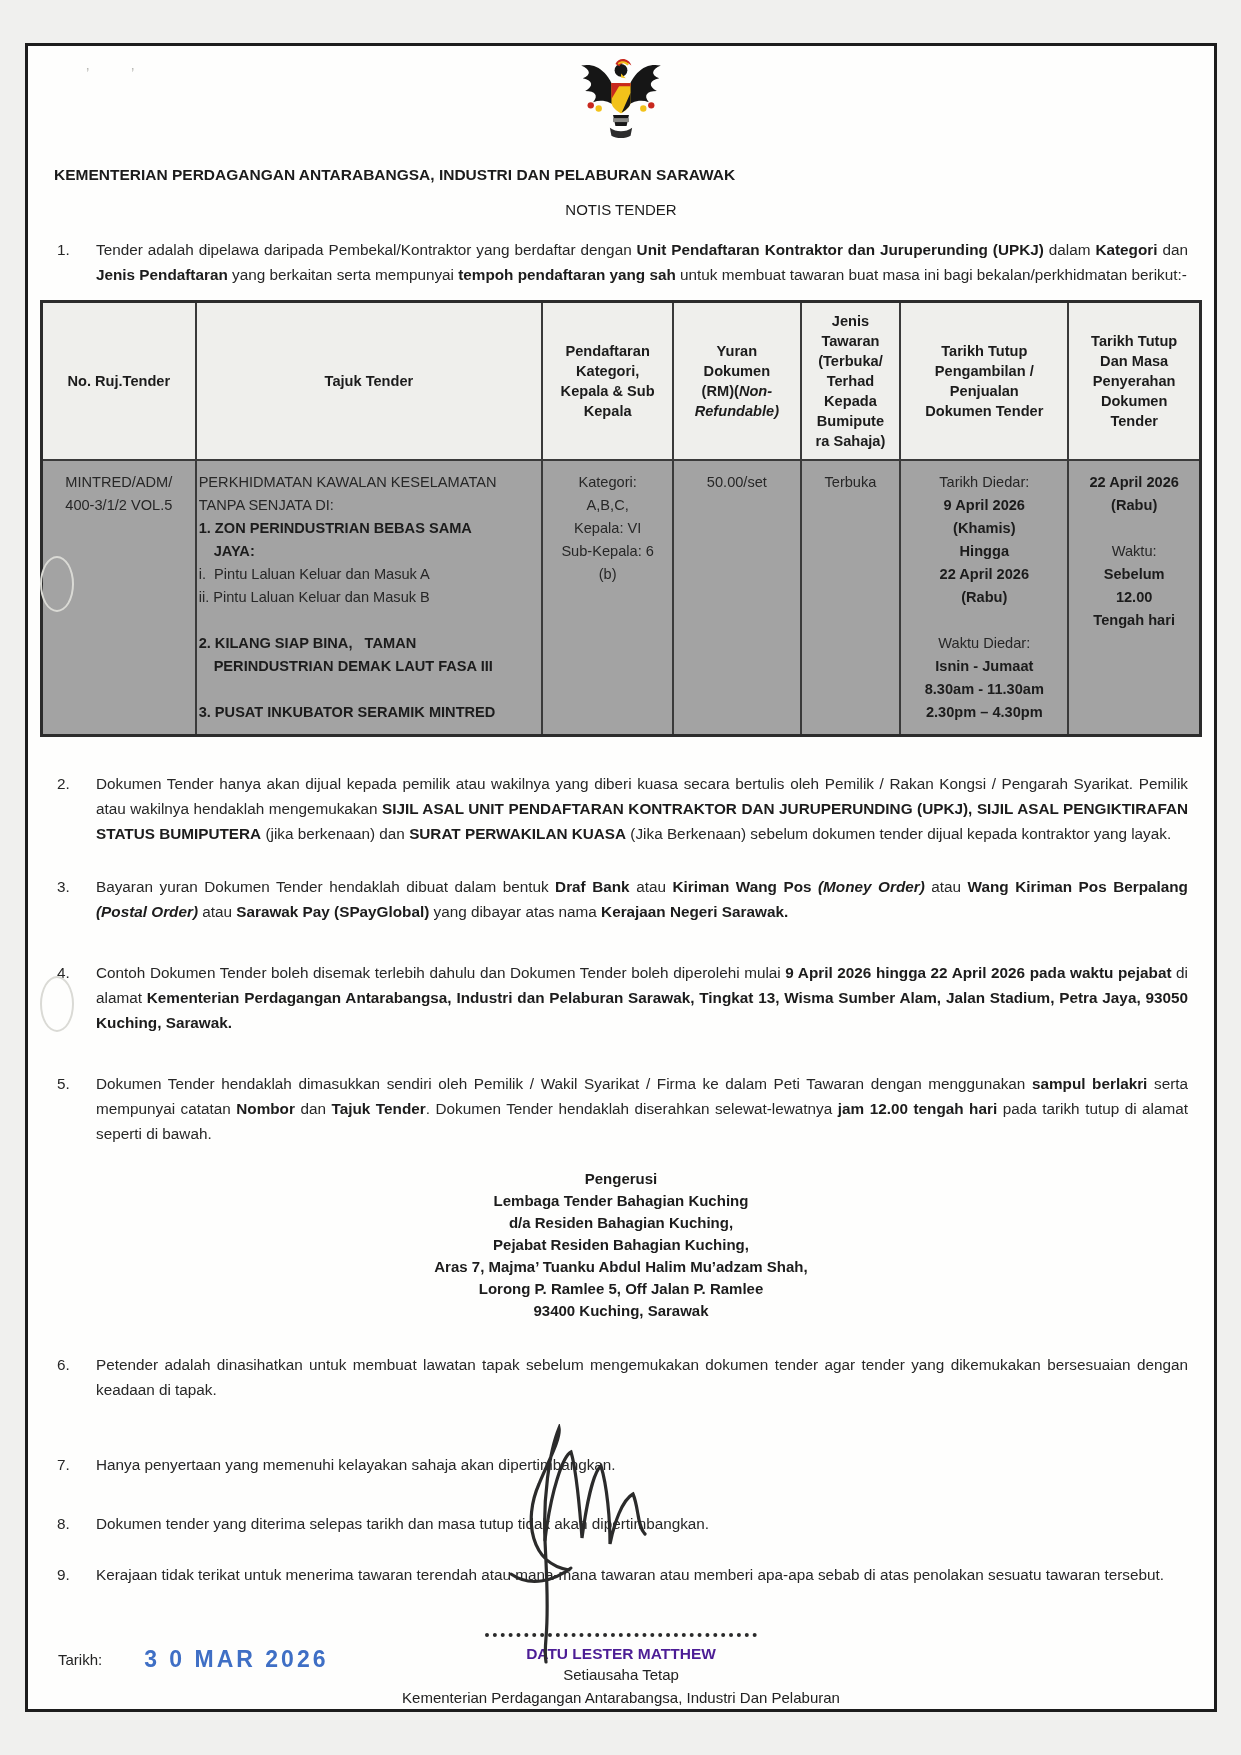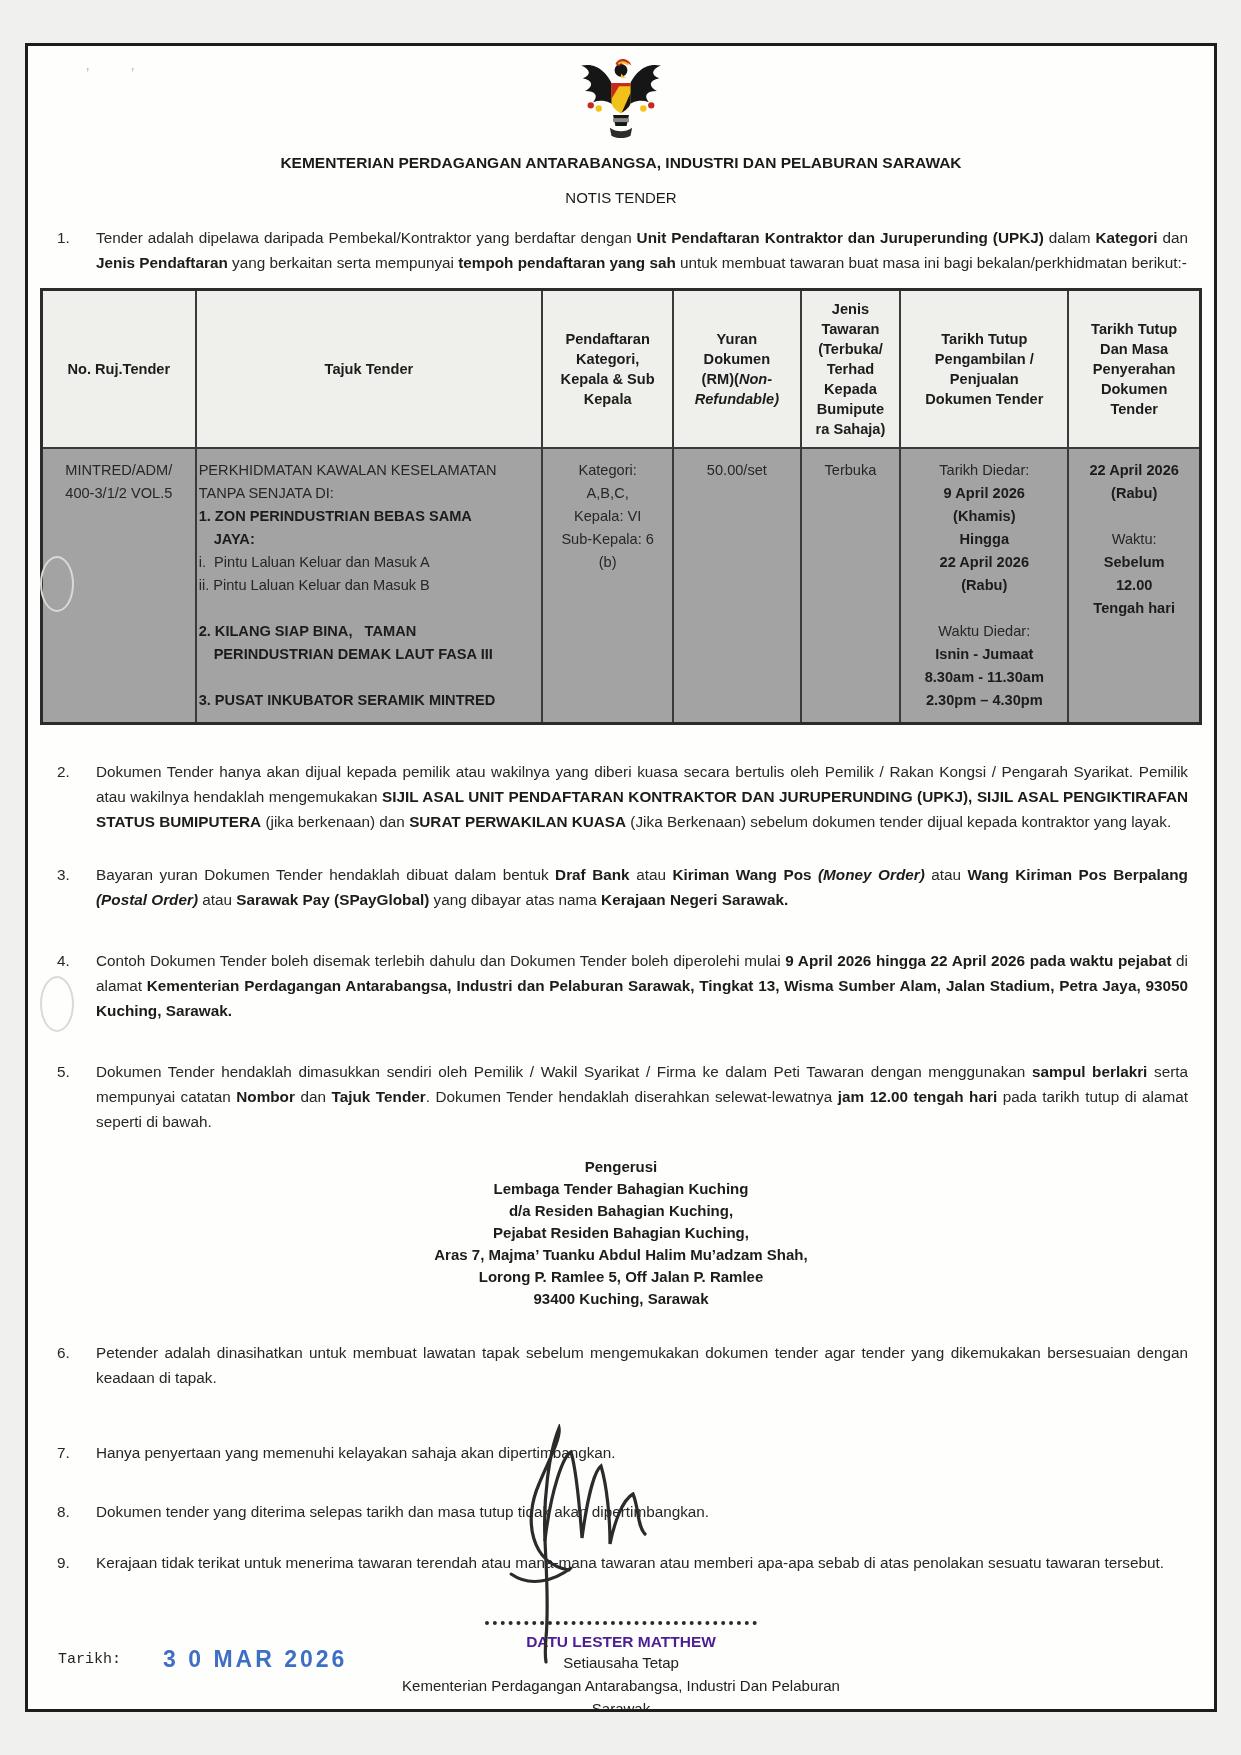--- a/index.html
+++ b/index.html
@@ -17,21 +17,21 @@
   
   .hole{
     position:absolute;width:30px;height:52px;border:2px solid #dadad5;
     border-radius:50%;left:12px;background:transparent;
   }
   .hole.h1{top:510px}
   .hole.h2{top:930px}
   .scan-marks{position:absolute;top:18px;left:58px;color:#b9b9b4;font-size:15px;letter-spacing:42px;}
   
   .crest-wrap{text-align:center;margin-top:4px;height:86px;}
-  .ministry{ text-align:center;font-weight:700;font-size:15.5px;margin-top:12px;color:#1b1b1b;}
+  .ministry{ font-weight:700;font-size:15.5px;margin-top:24px;color:#1b1b1b;}
   .doc-title{text-align:center;font-weight:400;font-size:15px;margin-top:17px;color:#1b1b1b;}
   
   .item{display:flex;margin-left:3px;margin-right:0;font-size:15.3px;line-height:25px;color:#272727;}
   .item .num{width:39px;flex:none;}
   .item .txt{flex:1;text-align:justify;}
   .it1{margin-top:19px}
   .it2{margin-top:34px}
   .it3{margin-top:28px}
   .it4{margin-top:36px}
   .it5{margin-top:36px}
@@ -61,21 +61,21 @@
   .ln{min-height:1em;}
   
   .address{margin-top:22px;text-align:center;font-weight:700;font-size:15px;line-height:22px;color:#1c1c1c;}
   .sigblock{margin-top:46px;text-align:center;position:relative;}
   .dots{width:272px;margin:0 auto;border-bottom:4px dotted #2a2a2a;height:0;}
   .sig-name{font-weight:700;font-size:15.5px;margin-top:8px;color:#4c1d95;}
   .sig-title{font-size:15px;margin-top:3px;}
   .sig-org{font-size:15px;margin-top:3px;line-height:23px;}
   .squiggle{position:absolute;left:455px;top:1378px;pointer-events:none;}
   .daterow{position:absolute;left:30px;top:1600px;display:flex;align-items:center;}
-  .daterow .lbl{font-size:15px;color:#242424;font-family:Liberation Mono, monospace;}
+  .daterow .lbl{font-size:15px;color:#242424;}
   .stamp{
     margin-left:42px;font-weight:700;font-size:23px;letter-spacing:3px;
     color:#3f6fc5;
   }
 </style>
 </head>
 <body>
 
 <div class="sheet">
 

